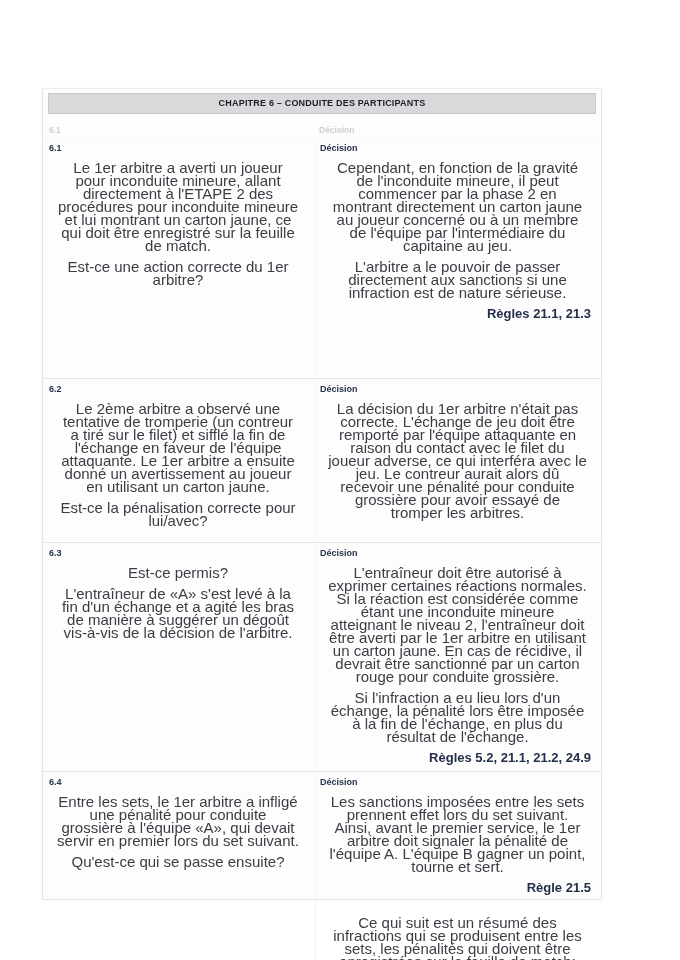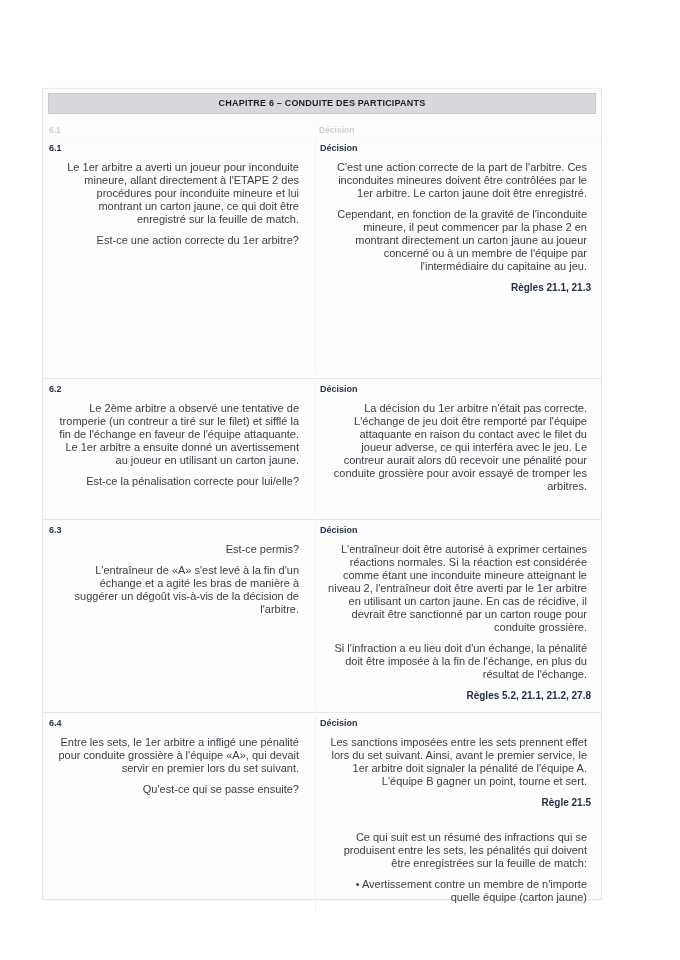--- a/index.html
+++ b/index.html
@@ -72,35 +72,35 @@
     padding: 2px 6px 2px 4px;
     border-left: 1px solid #f2f2f5;
   }
   .case-number {
     font-weight: bold;
     font-size: 9px;
     color: #26324d;
     margin-bottom: 1px;
   }
   .q-par, .d-par, .note-par {
-    font-size: 11px;
+    font-size: 15px;
     line-height: 13px;
     color: #3c3c44;
     margin: 8px;
-    text-align: right;
+    text-align: center;
   }
   .decision-label {
     font-weight: bold;
     font-size: 9px;
     color: #26324d;
     margin-bottom: 1px;
   }
   .rules-ref {
     font-weight: bold;
-    font-size: 10px;
+    font-size: 13px;
     line-height: 13px;
     color: #232f4a;
     text-align: right;
     padding-right: 4px;
   }
   .note-gap { height: 14px; }
   .r1 { min-height: 240px; }
   .r2 { min-height: 141px; }
   .r3 { min-height: 193px; }
   .r4 { min-height: 188px; }
@@ -121,49 +121,49 @@
     <div class="case-table">
 
       <div class="case-row first r1">
         <div class="col-q">
           <div class="case-number">6.1</div>
           <p class="q-par">Le 1er arbitre a averti un joueur pour inconduite mineure, allant directement à l'ETAPE 2 des procédures pour inconduite mineure et lui montrant un carton jaune, ce qui doit être enregistré sur la feuille de match.</p>
           <p class="q-par">Est-ce une action correcte du 1er arbitre?</p>
         </div>
         <div class="col-d">
           <div class="decision-label">Décision</div>
-          <p class="d-par">C'est une action correcte de la part de l'arbitre. Ces inconduites mineures doivent être contrôlées par le 1er arbitre. Le carton jaune doit être enregistré.</p>
           <p class="d-par">Cependant, en fonction de la gravité de l'inconduite mineure, il peut commencer par la phase 2 en montrant directement un carton jaune au joueur concerné ou à un membre de l'équipe par l'intermédiaire du capitaine au jeu.</p>
+          <p class="d-par">L'arbitre a le pouvoir de passer directement aux sanctions si une infraction est de nature sérieuse.</p>
           <div class="rules-ref">Règles 21.1, 21.3</div>
         </div>
       </div>
 
       <div class="case-row r2">
         <div class="col-q">
           <div class="case-number">6.2</div>
           <p class="q-par">Le 2ème arbitre a observé une tentative de tromperie (un contreur a tiré sur le filet) et sifflé la fin de l'échange en faveur de l'équipe attaquante. Le 1er arbitre a ensuite donné un avertissement au joueur en utilisant un carton jaune.</p>
-          <p class="q-par">Est-ce la pénalisation correcte pour lui/elle?</p>
+          <p class="q-par">Est-ce la pénalisation correcte pour lui/avec?</p>
         </div>
         <div class="col-d">
           <div class="decision-label">Décision</div>
           <p class="d-par">La décision du 1er arbitre n'était pas correcte. L'échange de jeu doit être remporté par l'équipe attaquante en raison du contact avec le filet du joueur adverse, ce qui interféra avec le jeu. Le contreur aurait alors dû recevoir une pénalité pour conduite grossière pour avoir essayé de tromper les arbitres.</p>
         </div>
       </div>
 
       <div class="case-row r3">
         <div class="col-q">
           <div class="case-number">6.3</div>
           <p class="q-par">Est-ce permis?</p>
           <p class="q-par">L'entraîneur de «A» s'est levé à la fin d'un échange et a agité les bras de manière à suggérer un dégoût vis-à-vis de la décision de l'arbitre.</p>
         </div>
         <div class="col-d">
           <div class="decision-label">Décision</div>
           <p class="d-par">L'entraîneur doit être autorisé à exprimer certaines réactions normales. Si la réaction est considérée comme étant une inconduite mineure atteignant le niveau 2, l'entraîneur doit être averti par le 1er arbitre en utilisant un carton jaune. En cas de récidive, il devrait être sanctionné par un carton rouge pour conduite grossière.</p>
-          <p class="d-par">Si l'infraction a eu lieu doit d'un échange, la pénalité doit être imposée à la fin de l'échange, en plus du résultat de l'échange.</p>
-          <div class="rules-ref">Règles 5.2, 21.1, 21.2, 27.8</div>
+          <p class="d-par">Si l'infraction a eu lieu lors d'un échange, la pénalité lors être imposée à la fin de l'échange, en plus du résultat de l'échange.</p>
+          <div class="rules-ref">Règles 5.2, 21.1, 21.2, 24.9</div>
         </div>
       </div>
 
       <div class="case-row r4">
         <div class="col-q">
           <div class="case-number">6.4</div>
           <p class="q-par">Entre les sets, le 1er arbitre a infligé une pénalité pour conduite grossière à l'équipe «A», qui devait servir en premier lors du set suivant.</p>
           <p class="q-par">Qu'est-ce qui se passe ensuite?</p>
         </div>
         <div class="col-d">

